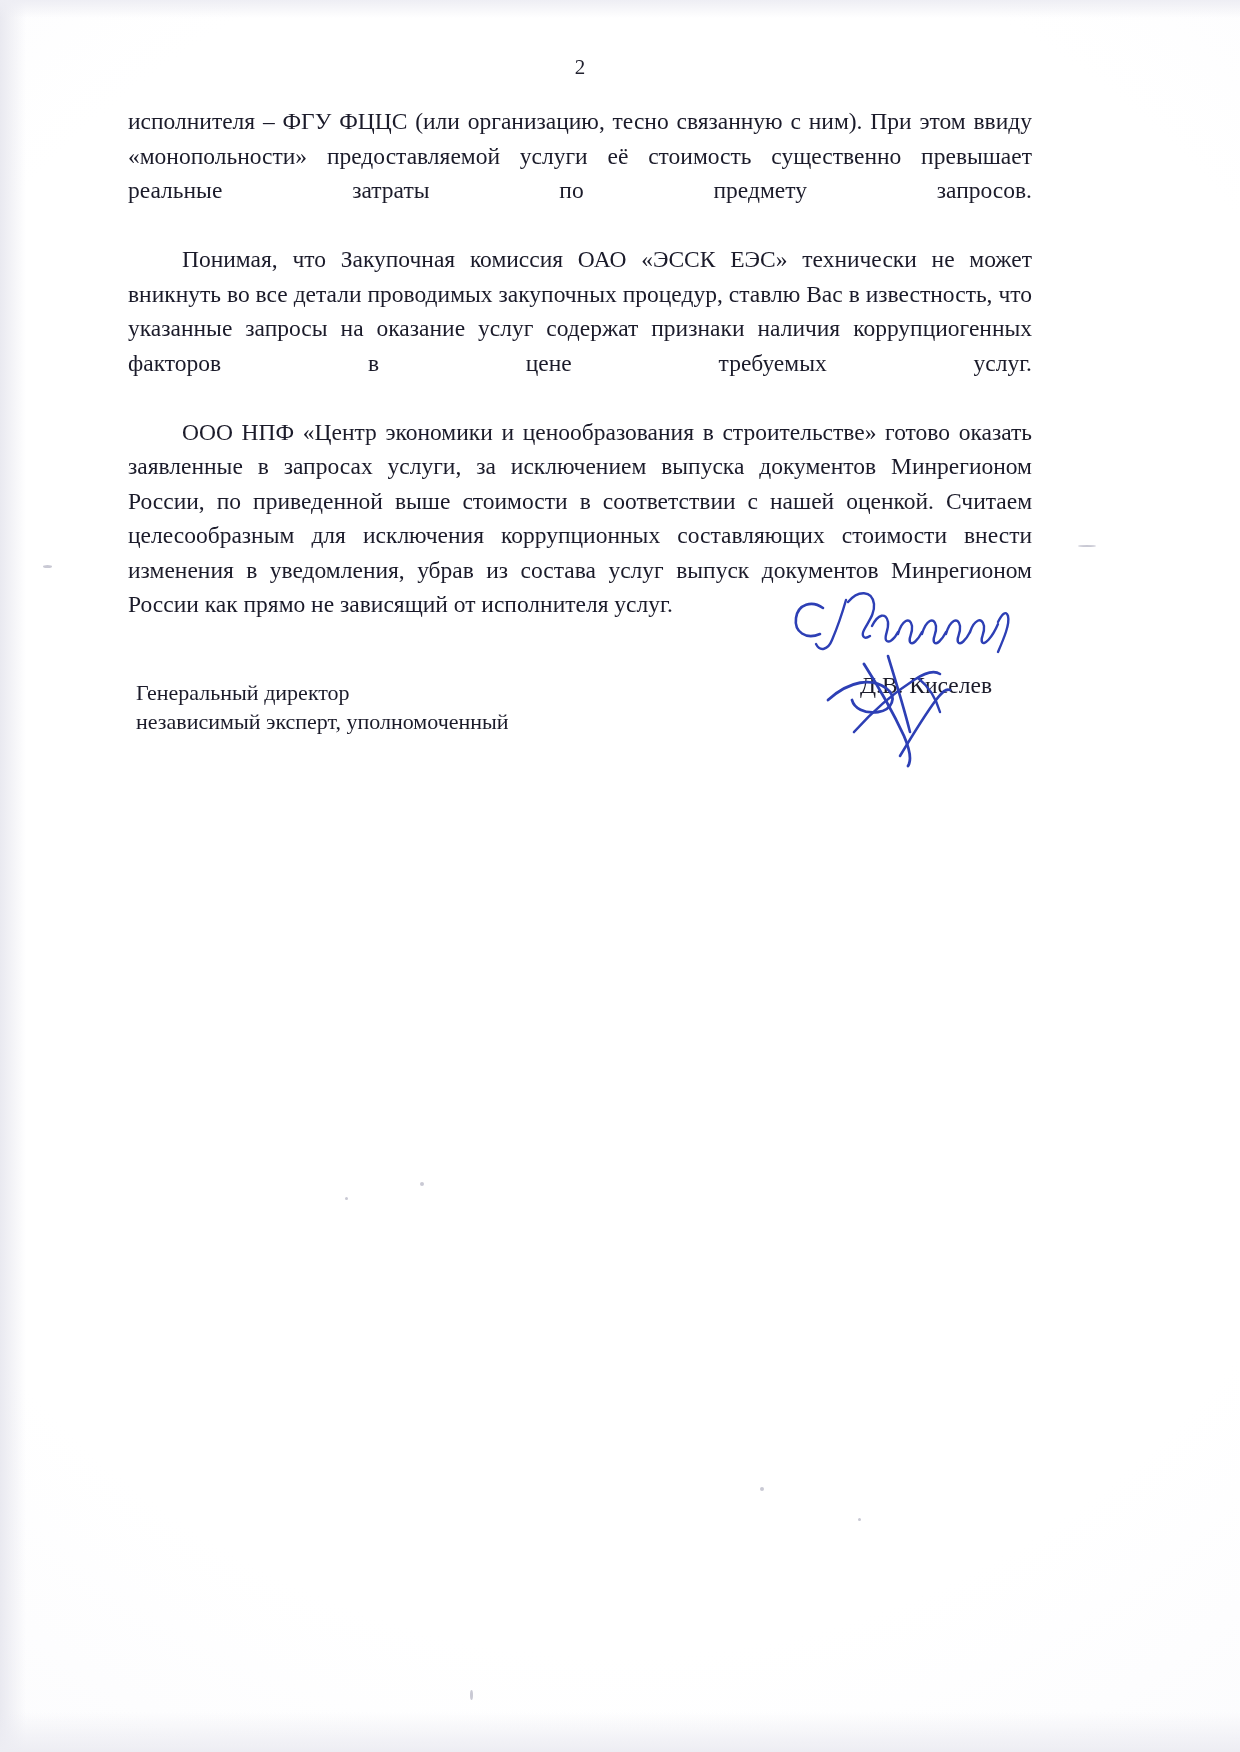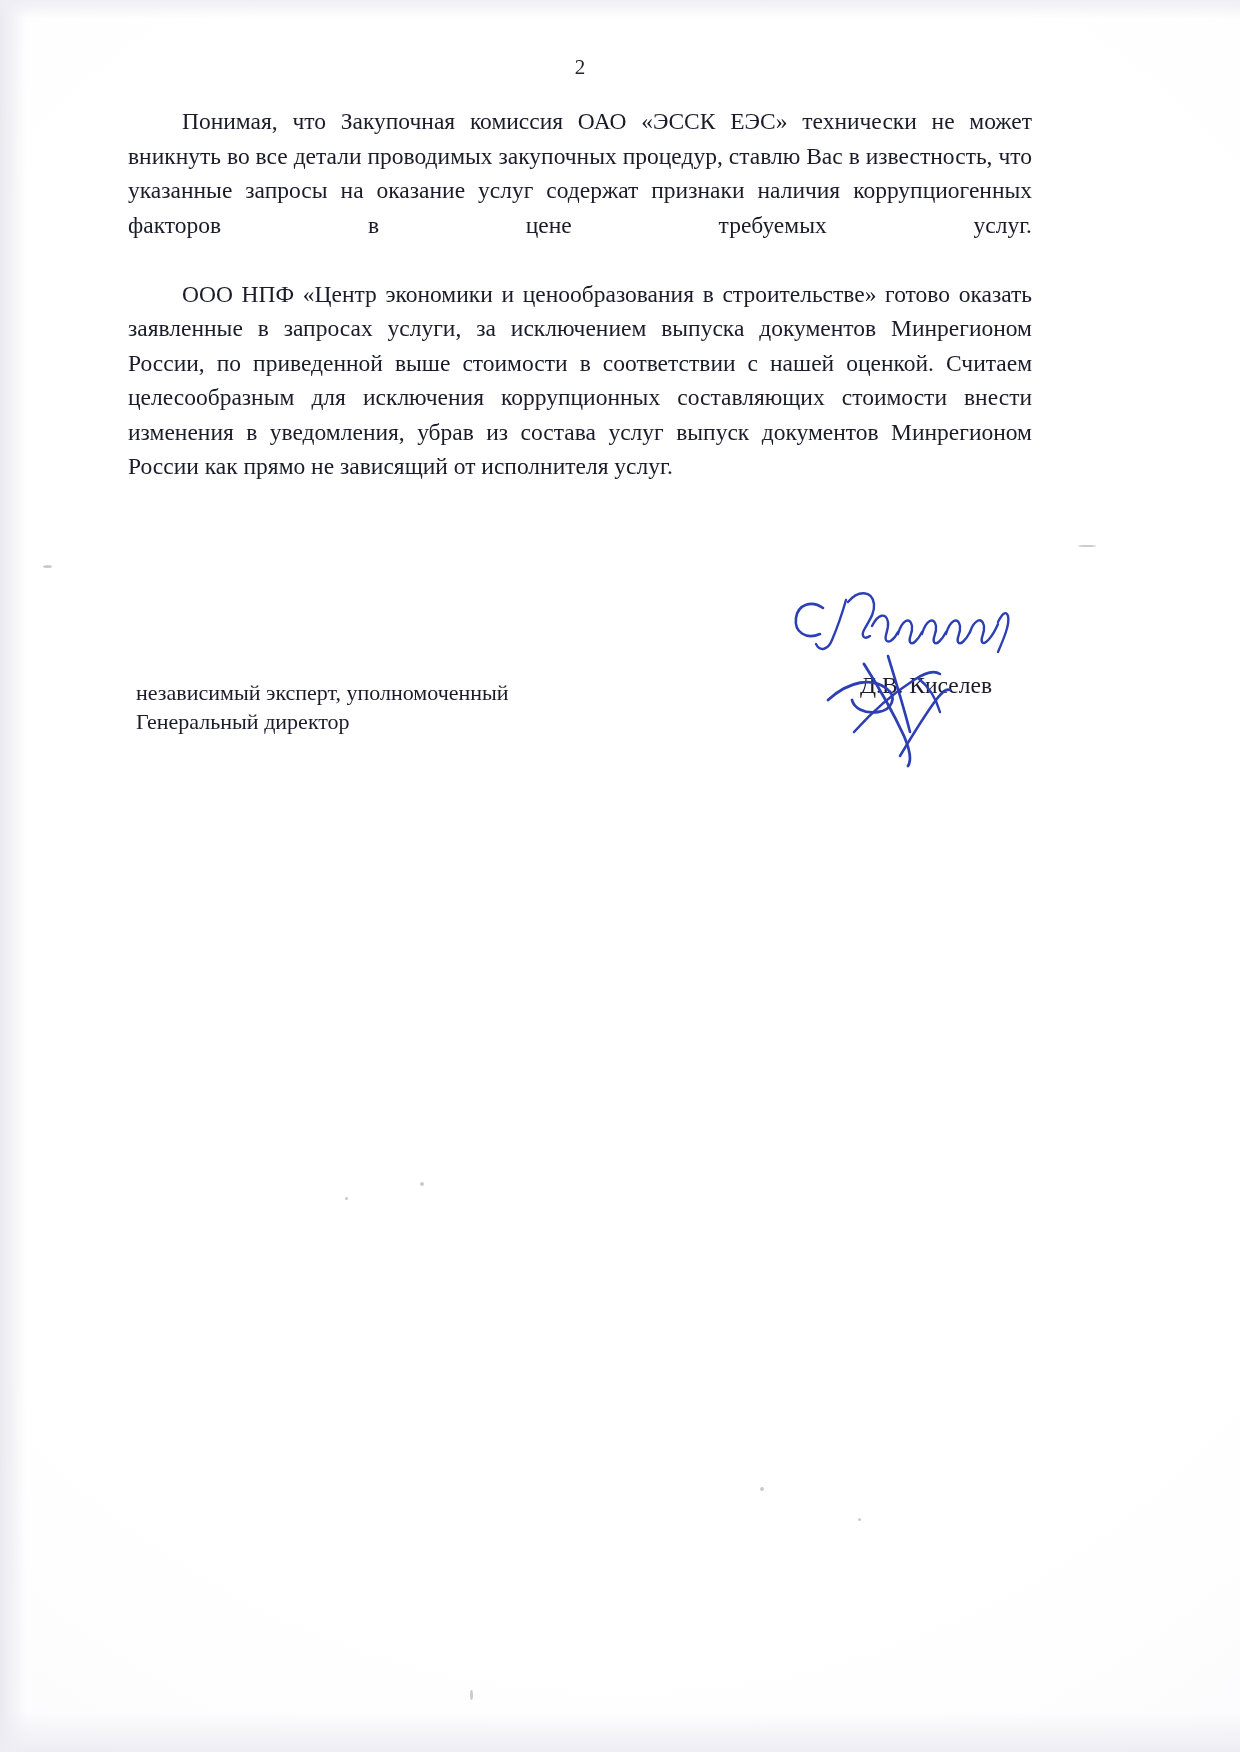--- a/index.html
+++ b/index.html
@@ -131,27 +131,28 @@
 <div class="page">
   <div class="scan-edge-left"></div>
   <div class="scan-edge-top"></div>
   <div class="scan-edge-bottom"></div>
 
   <div class="content">
 
     <div class="page-number">2</div>
 
     <div class="body-text">
+      <p class="no-indent">исполнителя – ФГУ ФЦЦС (или организацию, тесно связанную с ним). При этом ввиду «монопольности» предоставляемой услуги её стоимость существенно превышает реальные затраты по предмету запросов.</p>
       <p>Понимая, что Закупочная комиссия ОАО «ЭССК ЕЭС» технически не может вникнуть во все детали проводимых закупочных процедур, ставлю Вас в известность, что указанные запросы на оказание услуг содержат признаки наличия коррупциогенных факторов в цене требуемых услуг.</p>
       <p class="ragged-last">ООО НПФ «Центр экономики и ценообразования в строительстве» готово оказать заявленные в запросах услуги, за исключением выпуска документов Минрегионом России, по приведенной выше стоимости в соответствии с нашей оценкой. Считаем целесообразным для исключения коррупционных составляющих стоимости внести изменения в уведомления, убрав из состава услуг выпуск документов Минрегионом России как прямо не зависящий от исполнителя услуг.</p>
     </div>
 
     <div class="signature-block">
+      <div>Генеральный директор</div>
       <div>независимый эксперт, уполномоченный</div>
-      <div>Генеральный директор</div>
     </div>
 
     <div class="signer-name">Д.В. Киселев</div>
 
     <svg class="signature-ink" viewBox="0 0 330 230" xmlns="http://www.w3.org/2000/svg">
       <g fill="none" stroke="#2d3fb5" stroke-linecap="round" stroke-linejoin="round">
 
         <path d="M55 48 C44 40, 30 44, 28 58 C26 72, 38 80, 52 74" stroke-width="2.6"></path>
 
         <path d="M78 40 C74 54, 70 66, 64 80 C60 90, 52 92, 48 84" stroke-width="2.4"></path>

